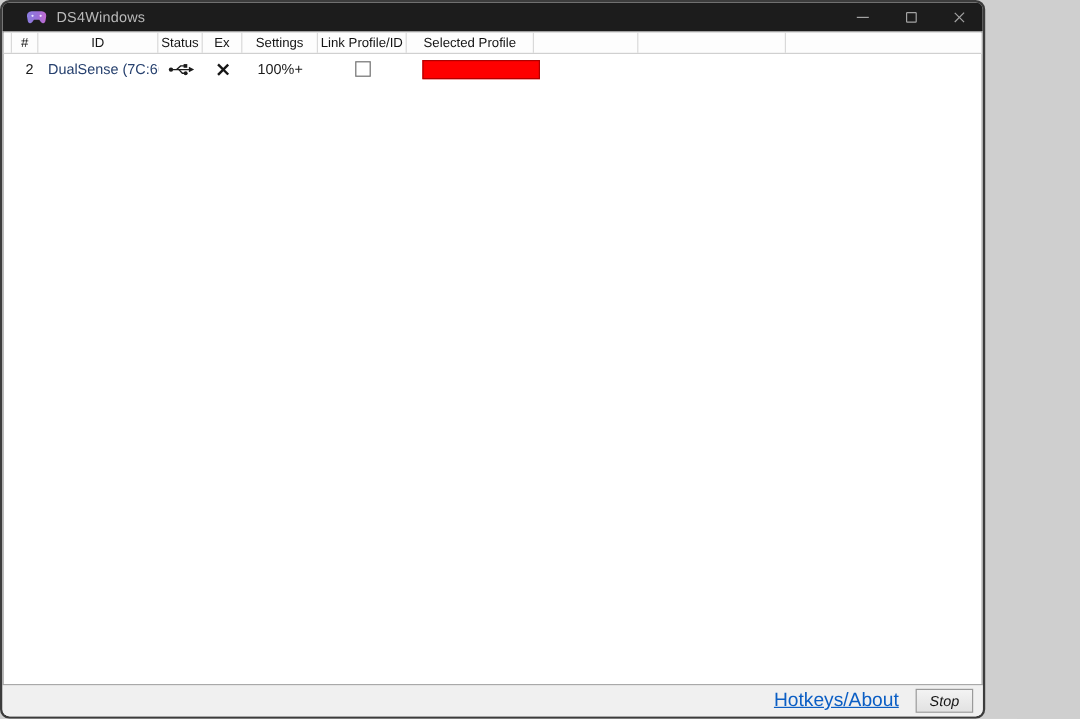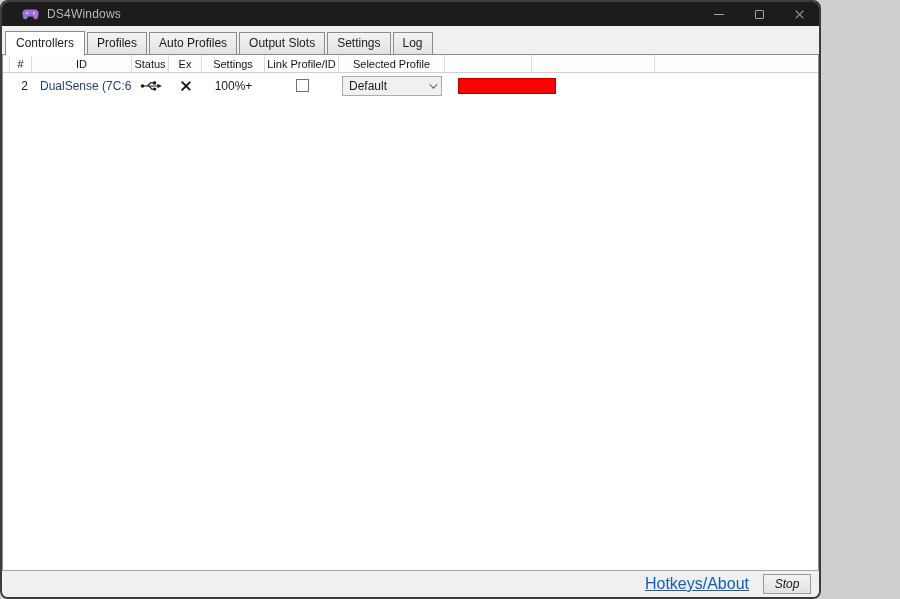--- a/index.html
+++ b/index.html
@@ -83,28 +83,20 @@
         </div>
       <div class="win-btn">
           <span class="max-glyph"></span>
         </div>
       <div class="win-btn">
           <span class="close-glyph"></span>
         </div>
     </div>
   </div>
 
-  <div class="tabstrip">
-    <div class="tab selected">Controllers</div>
-    <div class="tab">Profiles</div>
-    <div class="tab">Auto Profiles</div>
-    <div class="tab">Output Slots</div>
-    <div class="tab">Settings</div>
-    <div class="tab">Log</div>
-  </div>
 
   <div class="content">
 
     <div class="grid-header">
       <div class="hcell c-strip"></div>
       <div class="hcell c-num">#</div>
       <div class="hcell c-id">ID</div>
       <div class="hcell c-status">Status</div>
       <div class="hcell c-ex">Ex</div>
       <div class="hcell c-batt">Settings</div>
@@ -134,26 +126,20 @@
           </svg>
         </span>
       </div>
       <div class="rcell c-ex">
         <span class="x-icon"></span>
       </div>
       <div class="rcell c-batt">100%+</div>
       <div class="rcell c-link">
         <input type="checkbox" class="checkbox" style="">
       </div>
-      <div class="rcell c-prof">
-        <div class="combo">
-          <span class="combo-label">Default</span>
-          <span class="combo-chev"></span>
-        </div>
-      </div>
       <div class="rcell c-light">
         <div class="lightbar" style="background-color: rgb(254, 0, 0);"></div>
       </div>
       <div class="rcell c-rest"></div>
     </div>
 
   </div>
 
   <div class="statusbar">
     <span class="hotkeys-link">Hotkeys/About</span>

